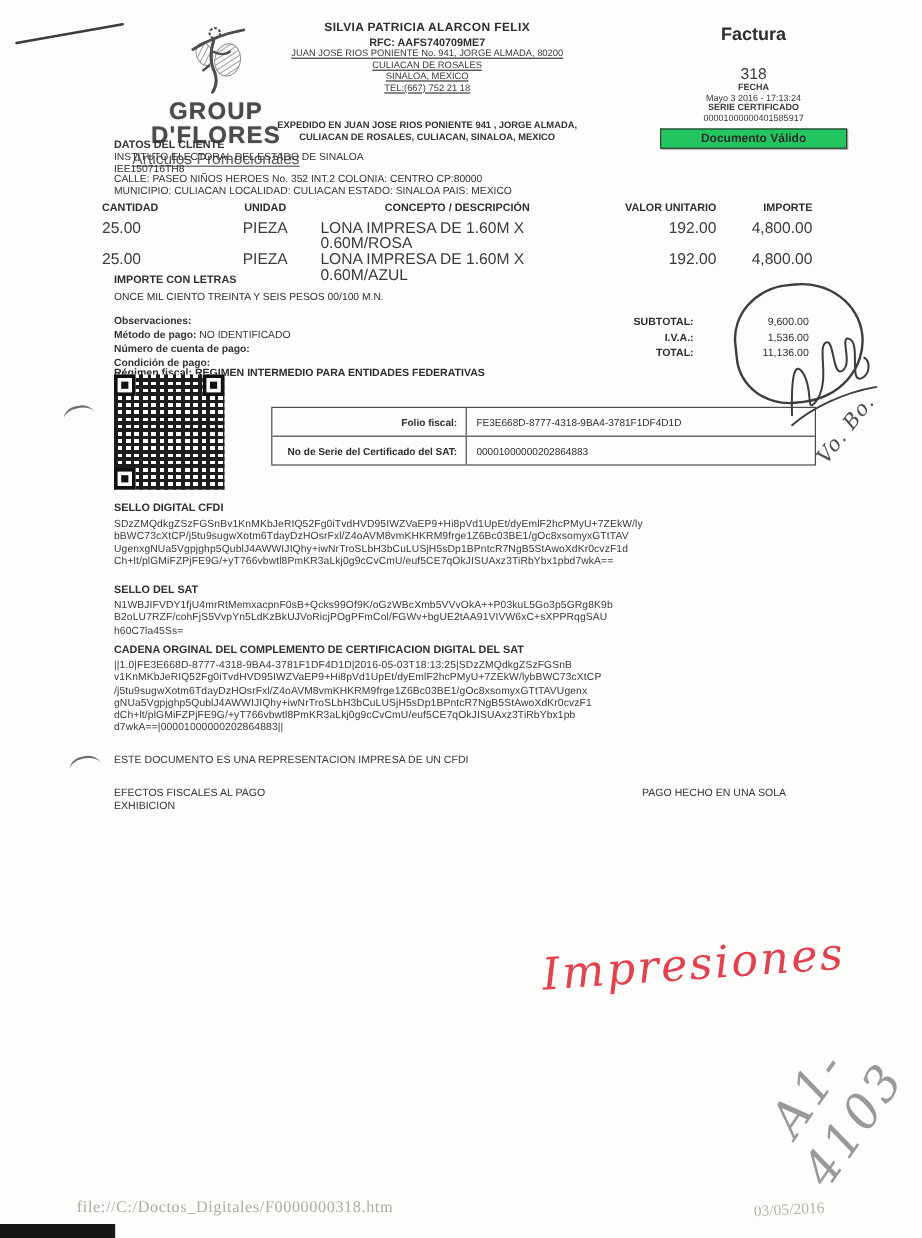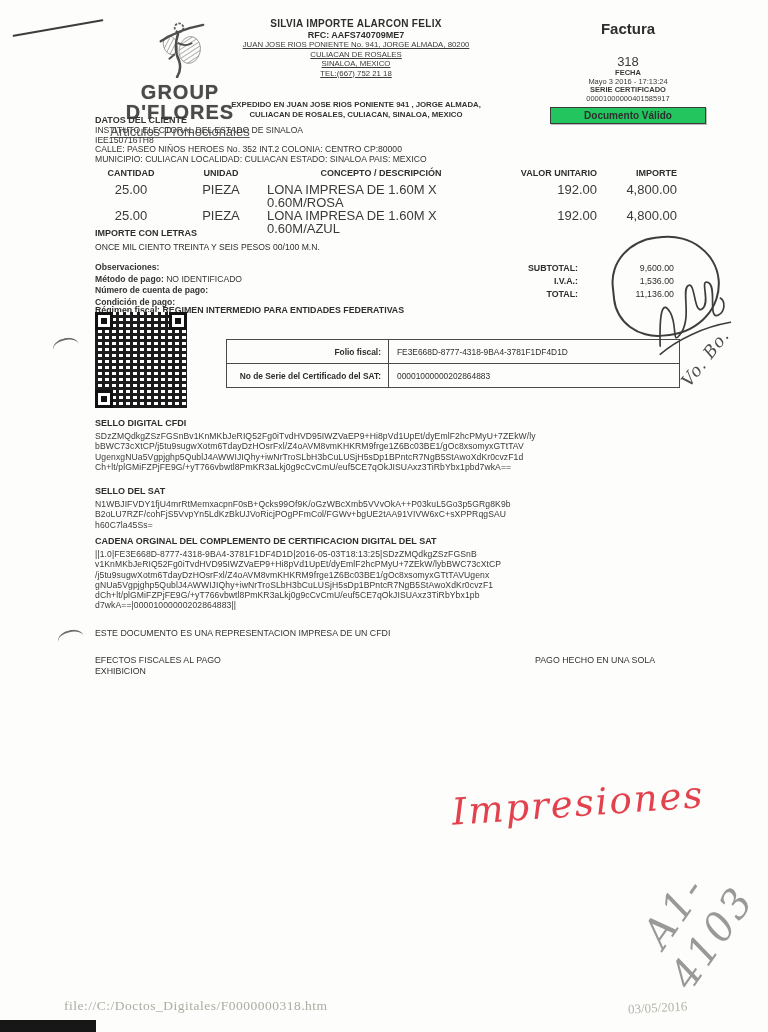--- a/index.html
+++ b/index.html
@@ -27,21 +27,21 @@
   .badge{margin-top:4px;border:1.5px solid #3a3a3a;padding:2px 4px;font-size:10px;font-weight:bold;
          background:#22c55e;box-shadow:1px 1px 0 #bbb;}
   
   .client{left:95px;top:116px;width:520px;font-size:8.6px;line-height:9.8px;color:#333;}
   .client .hd{font-weight:bold;font-size:9px;}
   
   .items{left:85px;top:168px;width:592px;}
   .irow{display:flex;align-items:flex-start;}
   .ih{font-size:9px;font-weight:bold;margin-bottom:5px;}
   .ir{font-size:13px;line-height:13px;color:#3a3a3a;}
-  .col1{width:92px;text-align:center;}
+  .col1{width:92px;}
   .col2{width:88px;text-align:center;}
   .col3{width:232px;text-align:center;}
   .col3l{width:232px;text-align:left;padding-left:2px;box-sizing:border-box;}
   .col4{width:100px;text-align:right;}
   .col5{width:80px;text-align:right;}
   
   .letras-hd{left:95px;top:228px;font-size:9px;font-weight:bold;}
   .letras{left:95px;top:242px;font-size:8.6px;}
   .obs{left:95px;top:262px;font-size:8.6px;line-height:11.5px;font-weight:bold;color:#333;}
   .obs .nv{font-weight:normal;}
@@ -113,21 +113,21 @@
         <path d="M28 24 Q36 28 42 24" fill="none" stroke="#4d4d4d" stroke-width="2" stroke-linecap="round"></path>
         <path d="M24 36 l-5 4" stroke="#4d4d4d" stroke-width="2" stroke-linecap="round"></path>
       </svg>
     </span>
     <div class="logo-name">GROUP</div>
     <div class="logo-name">D'FLORES</div>
     <div class="logo-tag">Articulos Promocionales</div>
   </div>
 
   <div class="abs issuer">
-    <div class="issuer-name">SILVIA IMPORTE ALARCON FELIX</div>
+    <div class="issuer-name">SILVIA PATRICIA ALARCON FELIX</div>
     <div class="issuer-rfc">RFC: AAFS740709ME7</div>
     <div class="issuer-line">JUAN JOSE RIOS PONIENTE No. 941, JORGE ALMADA, 80200</div>
     <div class="issuer-line">CULIACAN DE ROSALES</div>
     <div class="issuer-line">SINALOA, MEXICO</div>
     <div class="issuer-line">TEL:(667) 752 21 18</div>
   </div>
   <div class="abs expedido pre">EXPEDIDO EN JUAN JOSE RIOS PONIENTE 941 , JORGE ALMADA,
 CULIACAN DE ROSALES, CULIACAN, SINALOA, MEXICO</div>
 
   <div class="abs invoice-head">

